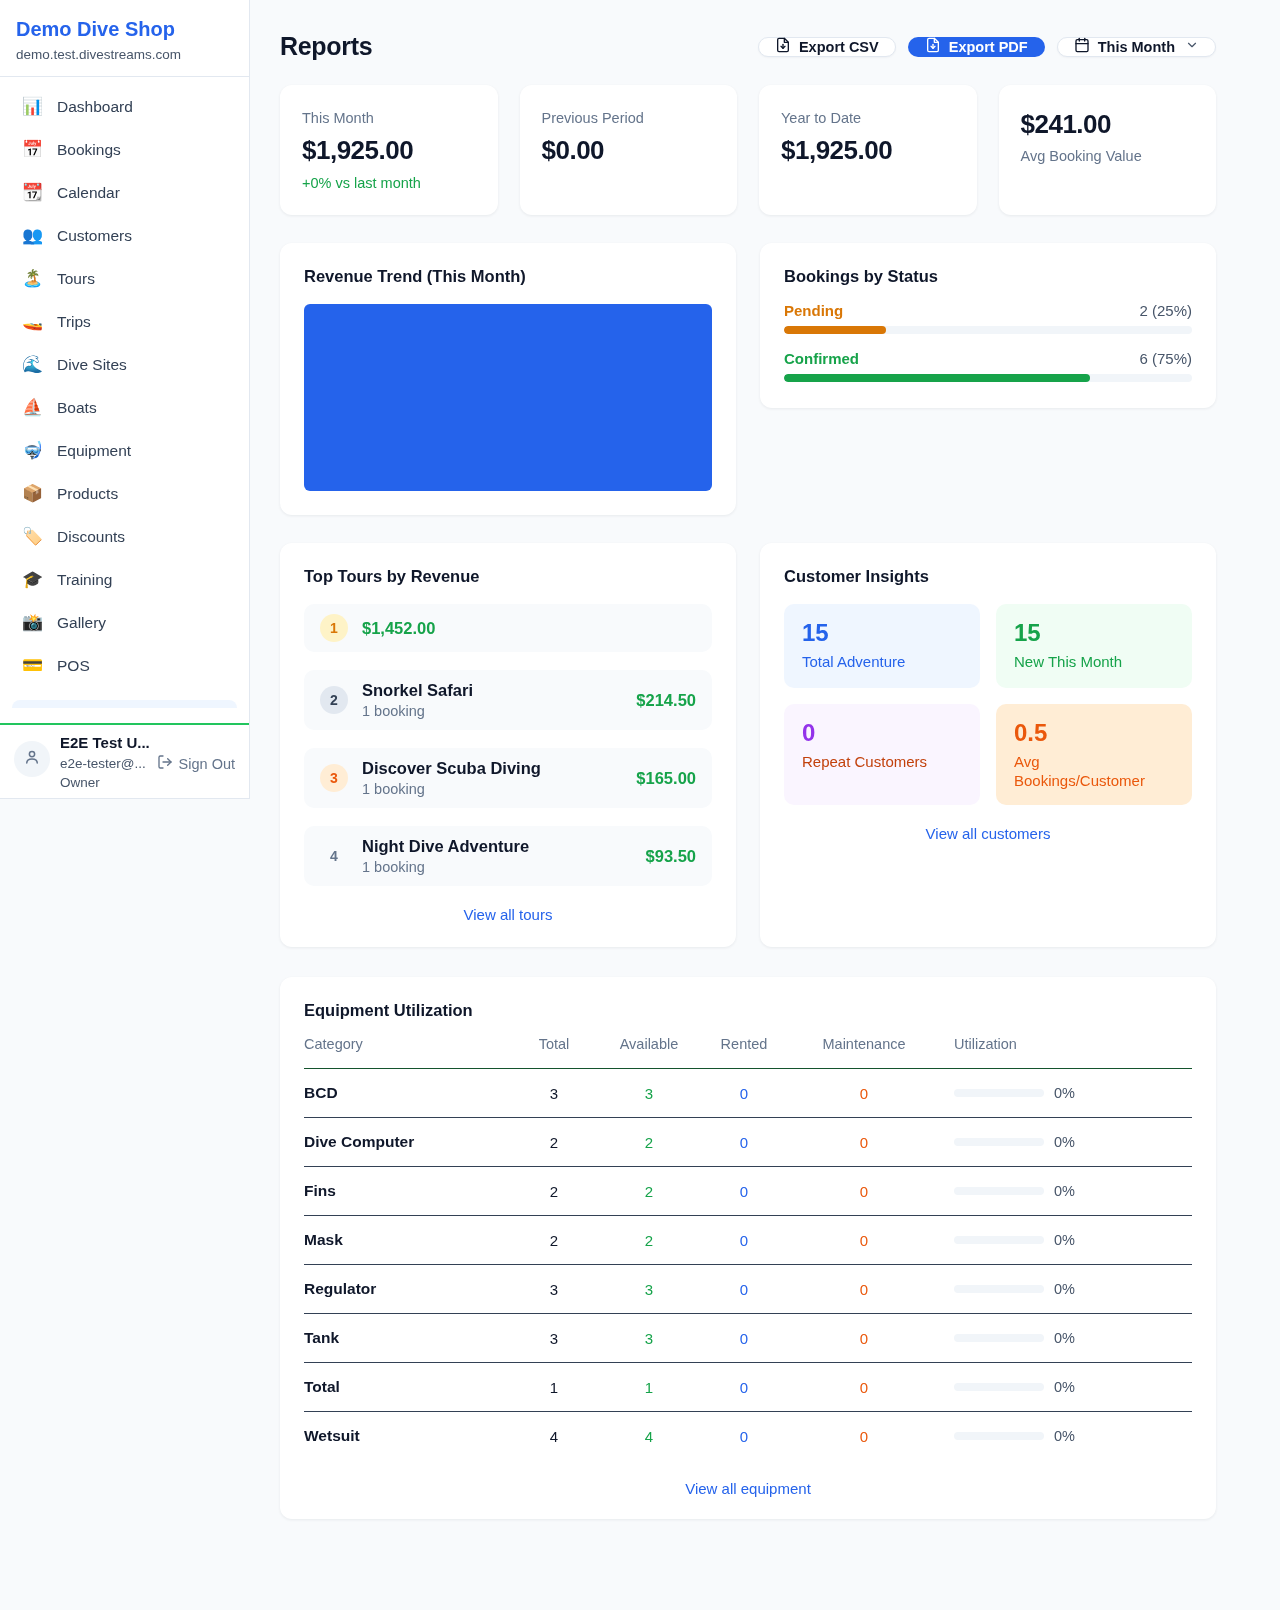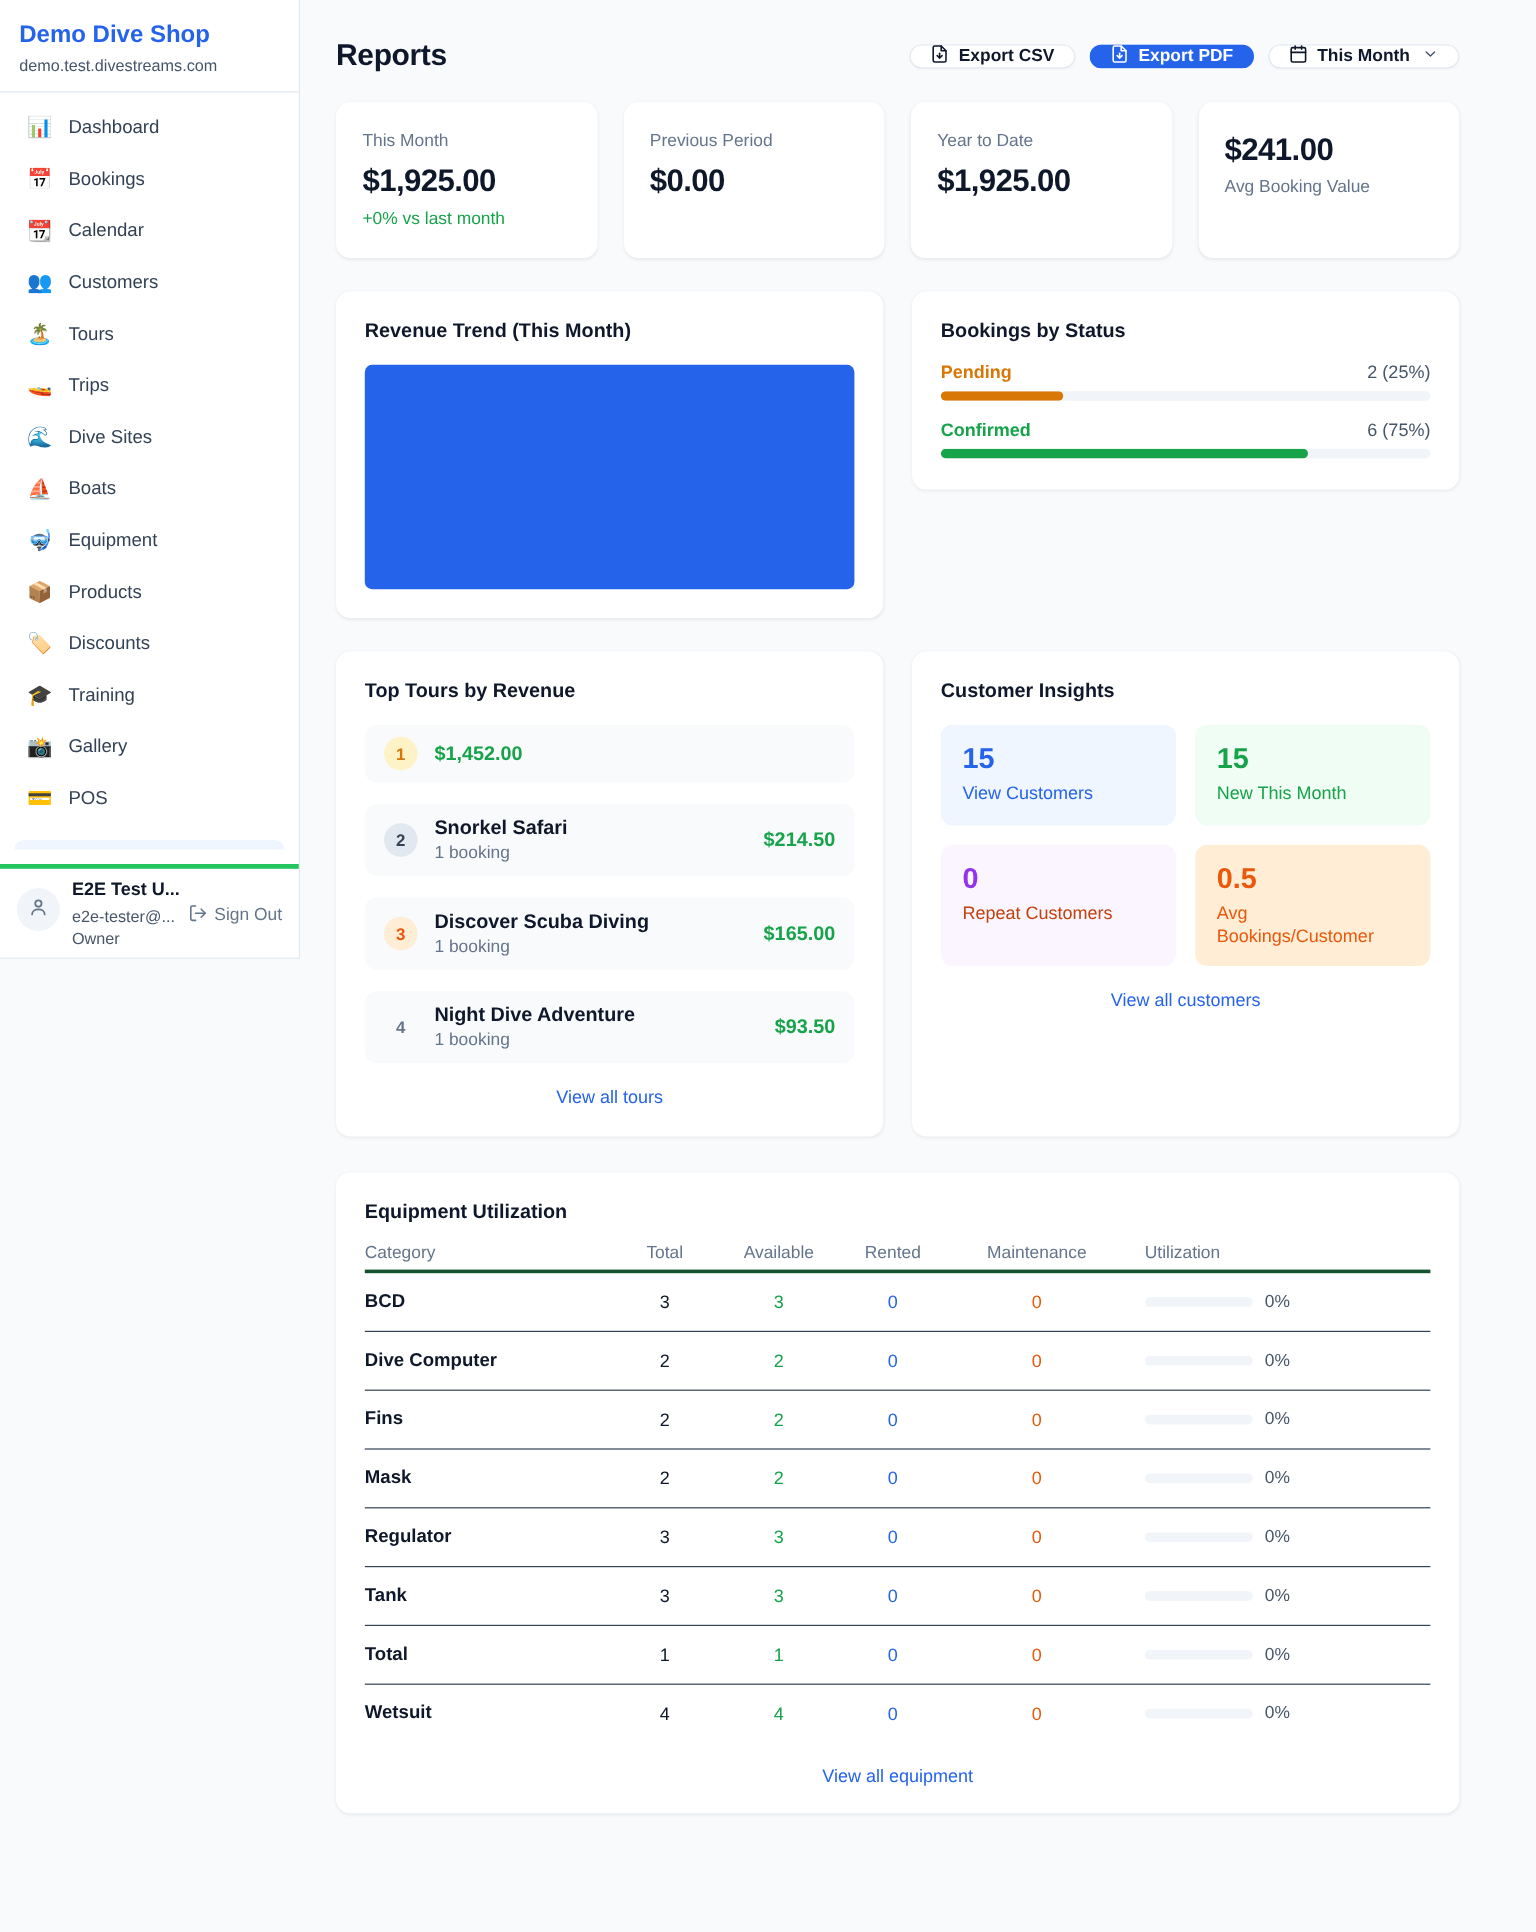--- a/index.html
+++ b/index.html
@@ -15,21 +15,21 @@
     display:flex; flex-direction:column;
   }
   .sb-header { padding:17px 16px 13px; border-bottom:1px solid #e2e8f0; }
   .sb-title { font-size:20px; font-weight:700; color:#2563eb; line-height:24px; }
   .sb-domain { font-size:13.5px; color:#475569; margin-top:5px; line-height:17px; }
   .sb-nav { padding:8px 0 0; flex:0 0 auto; }
   .nav-item { display:flex; align-items:center; gap:13px; padding:10px 16px 10px 22px; cursor:pointer; }
   .nav-icon { font-size:17px; width:22px; line-height:23px; text-align:center; }
   .nav-label { font-size:15.5px; color:#334155; line-height:23px; }
   .nav-active-sliver { height:8px; margin:13px 12px 6px; background:#eff6ff; border-radius:8px 8px 0 0; }
-  .sb-footer { border-top:4px solid #22c55e; padding:8px 14px; display:flex; gap:10px; align-items:flex-start; margin-top:auto; }
+  .sb-footer { border-top:2px solid #22c55e; padding:8px 14px; display:flex; gap:10px; align-items:flex-start; margin-top:auto; }
   .avatar { width:36px; height:36px; border-radius:50%; background:#f1f5f9; display:flex; align-items:center; justify-content:center; flex:0 0 auto; margin-top:8px; }
   .user-info { flex:1; min-width:0; }
   .user-name { font-size:15px; font-weight:700; color:#0f172a; line-height:19px; }
   .user-row { display:flex; justify-content:space-between; align-items:center; margin-top:2px; }
   .user-email { font-size:13.5px; color:#475569; }
   .signout { display:flex; align-items:center; gap:6px; font-size:14.5px; color:#64748b; cursor:pointer; white-space:nowrap; }
   .user-role { font-size:13.5px; color:#475569; margin-top:2px; }
   
   .main { margin-left:250px; padding:32px 64px 40px 30px; }
   .page-header { display:flex; justify-content:space-between; align-items:center; margin-bottom:24px; }
@@ -79,21 +79,21 @@
   .card-link { display:block; text-align:center; color:#2563eb; font-size:15px; margin-top:20px; cursor:pointer; text-decoration:none; }
   .insights-card { padding:24px; }
   .tiles { display:grid; grid-template-columns:1fr 1fr; gap:16px; margin-top:18px; }
   .tile { border-radius:10px; padding:15px 18px; min-height:84px; }
   .tile-value { font-size:24px; font-weight:700; line-height:28px; }
   .tile-label { font-size:15px; margin-top:5px; line-height:19px; }
   
   .equip-card { padding:24px 24px 22px; }
   .equip-table { margin-top:16px; }
   .t-row { display:grid; grid-template-columns:200px 100px 90px 100px 140px 1fr; align-items:center; }
-  .t-head { padding-bottom:6px; border-bottom:3px solid #14532d; }
+  .t-head { padding-bottom:16px; border-bottom:1px solid #14532d; }
   .t-head > div { font-size:14.5px; color:#64748b; }
   .t-body-row { padding:15px 0; border-bottom:1px solid #334155; }
   .t-body-row:last-of-type { border-bottom:none; }
   .c-center { text-align:center; }
   .c-util { padding-left:20px; display:flex; align-items:center; gap:10px; }
   .cell-cat { font-size:15.5px; font-weight:600; color:#0f172a; }
   .cell-num { font-size:15px; }
   .cell-total { color:#0f172a; }
   .cell-avail { color:#16a34a; }
   .cell-rented { color:#2563eb; }
@@ -326,21 +326,21 @@
           </span>
           <span class="tour-amount">$93.50</span>
         </div>
       <a class="card-link">View all tours</a>
     </div>
     <div class="card insights-card">
       <div class="card-title">Customer Insights</div>
       <div class="tiles">
         <div class="tile" style="background: rgb(239, 246, 255);">
             <div class="tile-value" style="color: rgb(37, 99, 235);">15</div>
-            <div class="tile-label" style="color: rgb(37, 99, 235);">View Customers</div>
+            <div class="tile-label" style="color: rgb(37, 99, 235);">Total Adventure</div>
           </div>
           <div class="tile" style="background: rgb(240, 253, 244);">
             <div class="tile-value" style="color: rgb(22, 163, 74);">15</div>
             <div class="tile-label" style="color: rgb(22, 163, 74);">New This Month</div>
           </div>
           <div class="tile" style="background: rgb(250, 245, 255);">
             <div class="tile-value" style="color: rgb(147, 51, 234);">0</div>
             <div class="tile-label" style="color: #c2410c;">Repeat Customers</div>
           </div>
           <div class="tile" style="background: rgb(255, 237, 213);">

